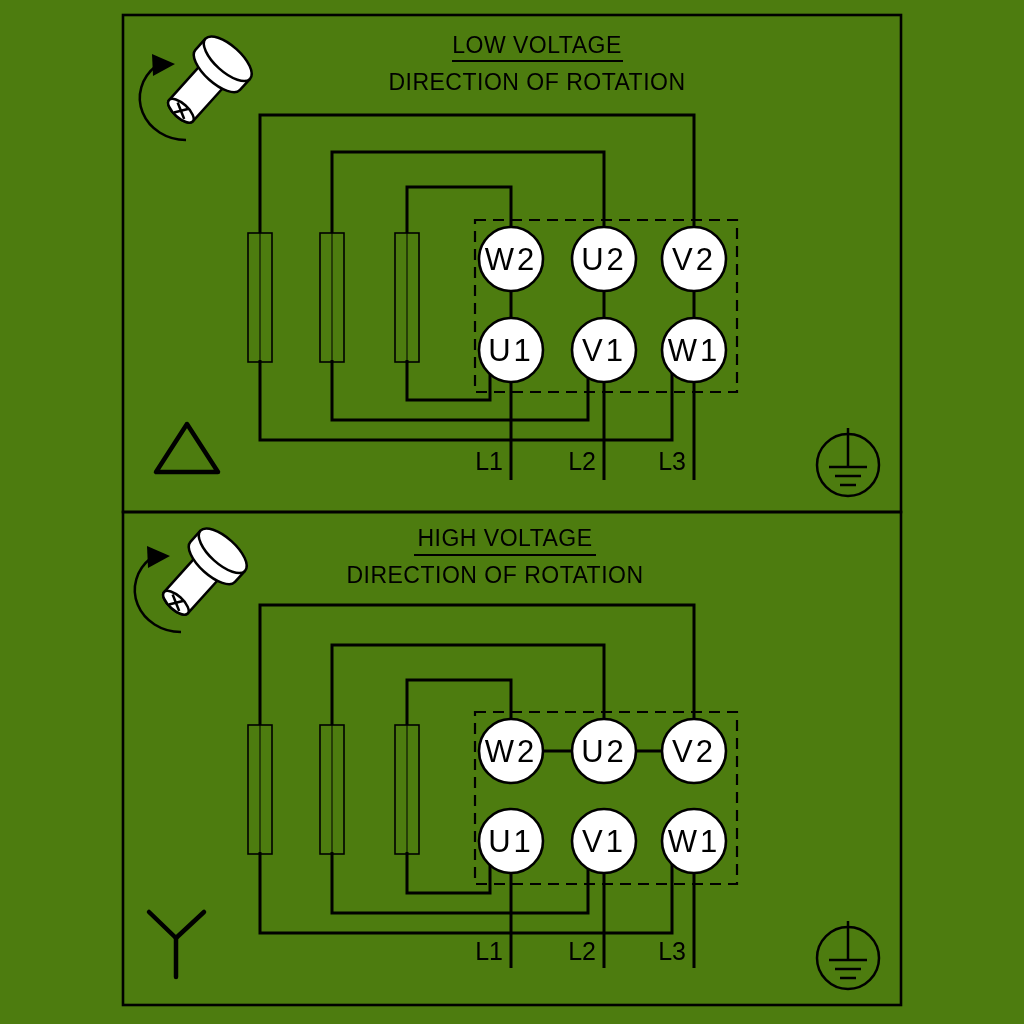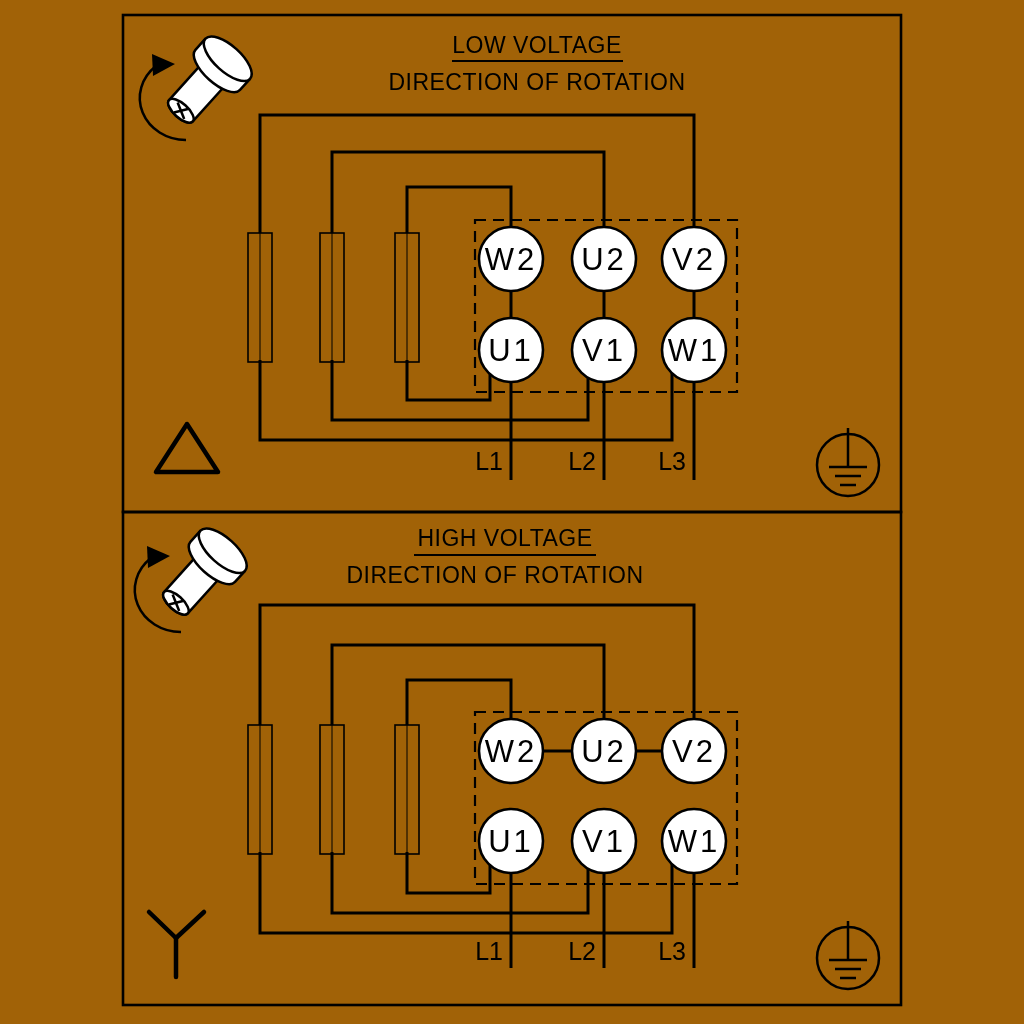--- a/index.html
+++ b/index.html
@@ -1,19 +1,19 @@
 <!DOCTYPE html>
 <html><head>
 <meta charset="utf-8">
 <style>
   html, body { margin: 0; padding: 0; background: #ffffff; }
   #stage {
     position: relative;
     width: 1024px; height: 1024px;
-    background: #a16207;
+    background: #4d7c0f;
     font-family: "Liberation Sans", sans-serif;
   }
   svg { display: block; }
   text {
     font-family: "Liberation Sans", sans-serif;
     fill: #000000;
   }
   .title-text { font-size: 23px; letter-spacing: 0.5px; }
   .terminal-text { font-size: 31px; letter-spacing: 3px; }
   .supply-text { font-size: 25px; }

